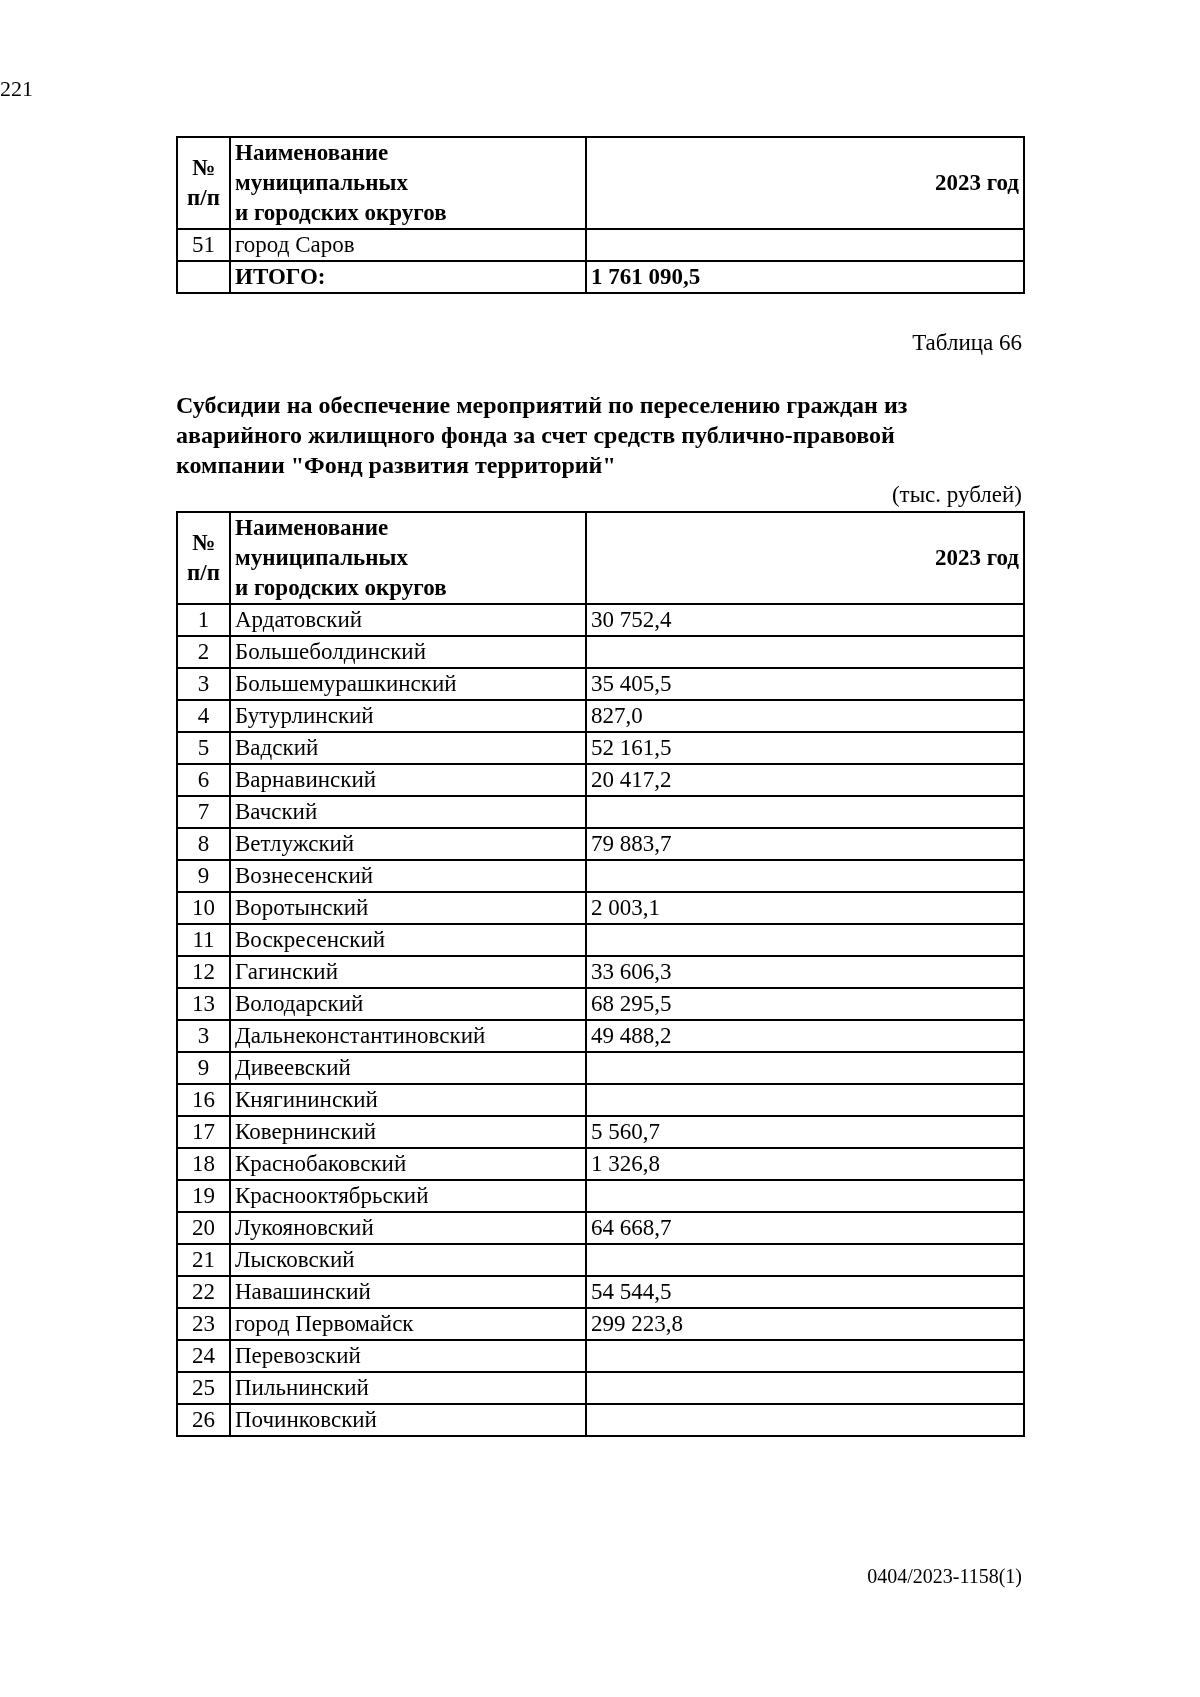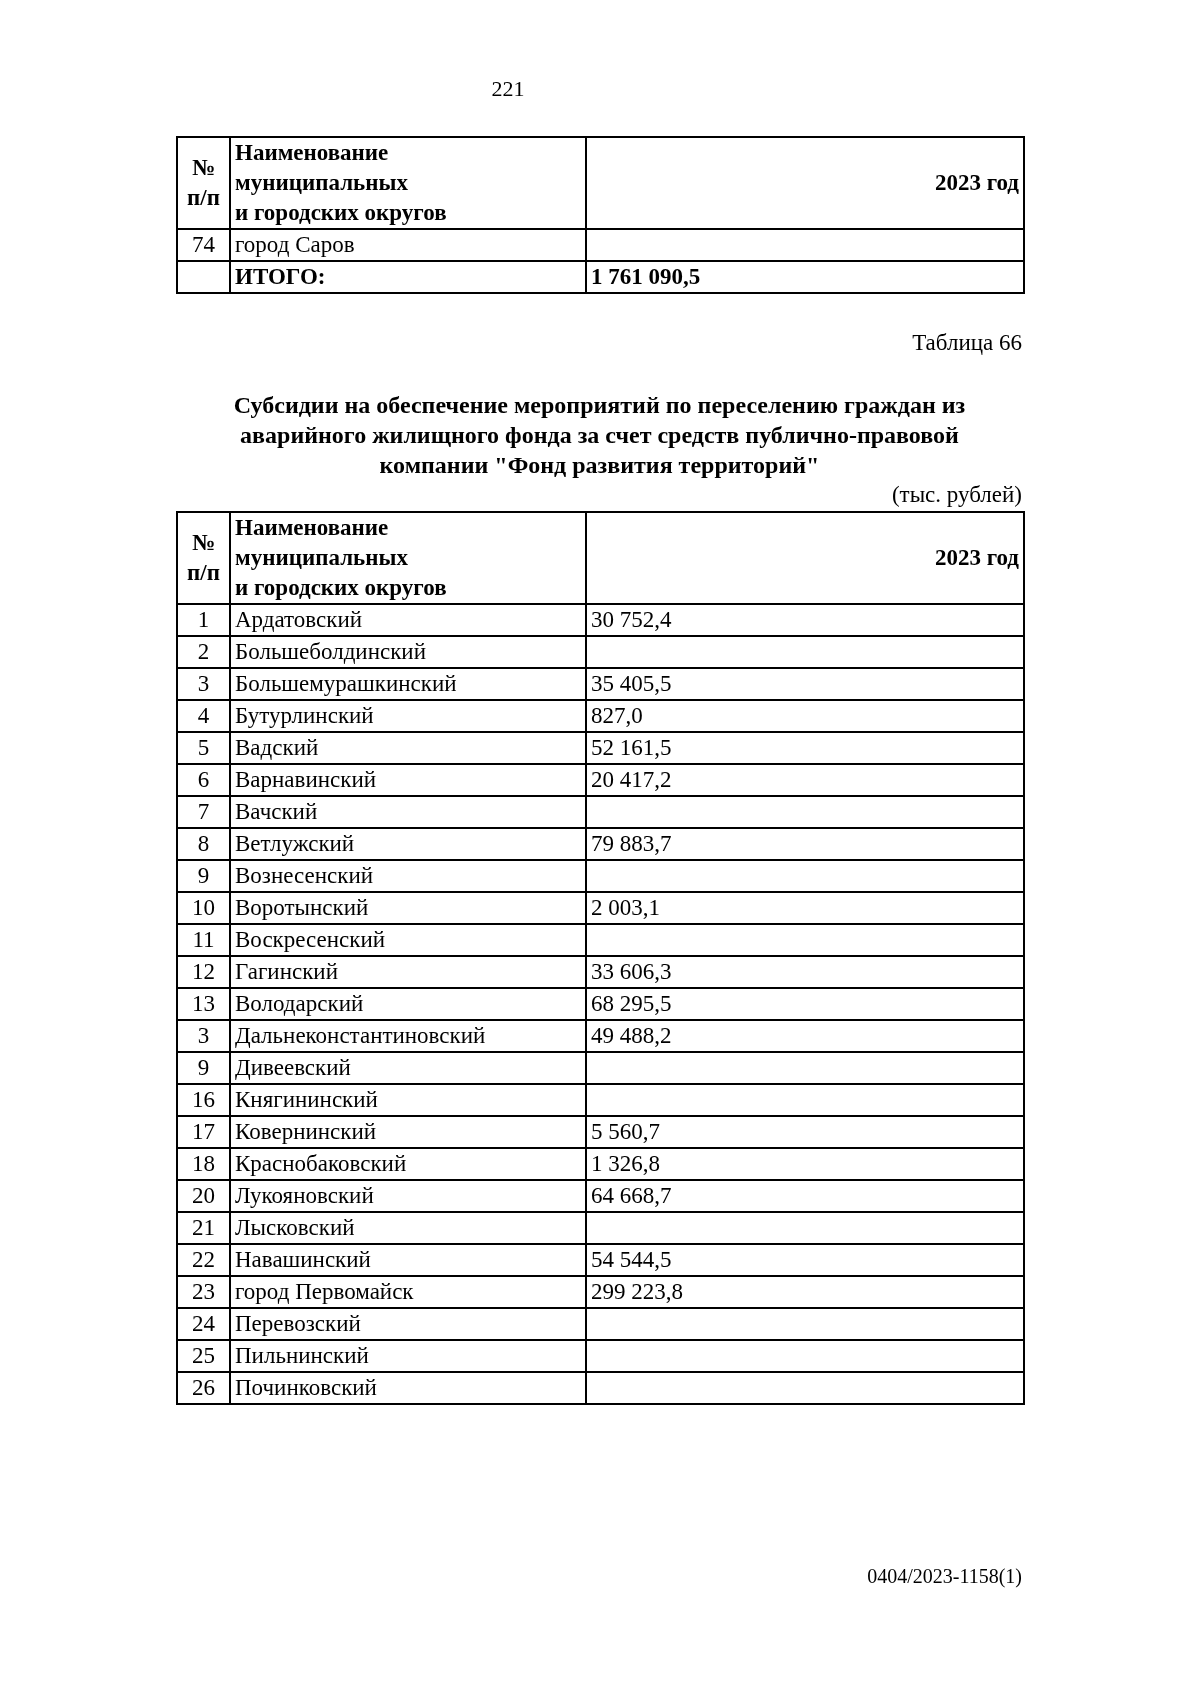--- a/index.html
+++ b/index.html
@@ -2,21 +2,21 @@
 <html><head>
 <meta charset="utf-8">
 <style>
   html, body { margin: 0; padding: 0; background: #ffffff; }
   body {
     width: 1200px; height: 1697px; position: relative; overflow: hidden;
     font-family: "Liberation Serif", "DejaVu Serif", serif; color: #000;
   }
   .page-number {
     position: absolute; top: 76px; left: 0; width: 1016px;
-    text-align: center; font-size: 22px;
+    font-size: 22px;
   }
   table.doc-table {
     position: absolute; left: 176px; width: 847px;
     border-collapse: collapse; table-layout: fixed;
     font-size: 23px;
   }
   table.doc-table td, table.doc-table th {
     border: 2px solid #000; padding: 0 4px; line-height: 30px; height: 30px;
     overflow: hidden; white-space: nowrap;
   }
@@ -31,21 +31,21 @@
   td.name { text-align: left; padding-left: 3px; margin-top: 28px; }
   td.val { padding-right: 24px; }
   tr.total td { font-weight: bold; }
   #table-prev { top: 136px; }
   #table-main { top: 511px; }
   .table-label {
     position: absolute; top: 330px; right: 178px; font-size: 23px;
   }
   .doc-title {
     position: absolute; top: 390px; left: 176px; width: 847px;
-    text-align: center; font-weight: bold; font-size: 24px; line-height: 30px;
+    text-align: left; font-weight: bold; font-size: 24px; line-height: 30px;
   }
   .units {
     position: absolute; top: 482px; right: 178px; font-size: 23px;
   }
   .footer-code {
     position: absolute; top: 1565px; right: 178px; font-size: 20px;
   }
 </style>
 </head>
 <body>
@@ -67,21 +67,21 @@
       <th class="h-name">
         <div>Наименование</div>
         <div>муниципальных</div>
         <div>и городских округов</div>
       </th>
       <th class="h-val">2023 год</th>
     </tr>
   </thead>
   <tbody id="prev-body">
       <tr>
-        <td class="num">74</td>
+        <td class="num">51</td>
         <td class="name">город Саров</td>
         <td class="val"></td>
       </tr>
       <tr class="total">
         <td></td>
         <td class="name">ИТОГО:</td>
         <td class="val">1 761 090,5</td>
       </tr>
     </tbody>
 </table>
@@ -201,20 +201,25 @@
         <td class="num">17</td>
         <td class="name">Ковернинский</td>
         <td class="val">5 560,7</td>
       </tr>
       <tr>
         <td class="num">18</td>
         <td class="name">Краснобаковский</td>
         <td class="val">1 326,8</td>
       </tr>
       <tr>
+        <td class="num">19</td>
+        <td class="name">Краснооктябрьский</td>
+        <td class="val"></td>
+      </tr>
+      <tr>
         <td class="num">20</td>
         <td class="name">Лукояновский</td>
         <td class="val">64 668,7</td>
       </tr>
       <tr>
         <td class="num">21</td>
         <td class="name">Лысковский</td>
         <td class="val"></td>
       </tr>
       <tr>

